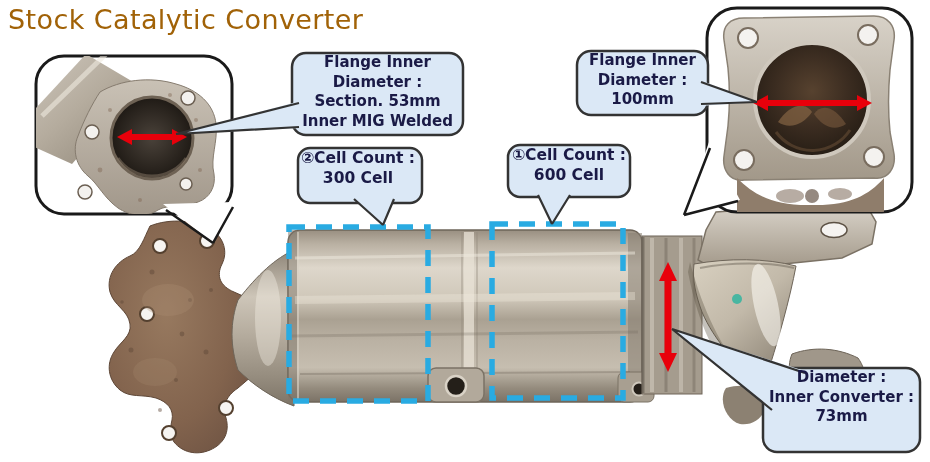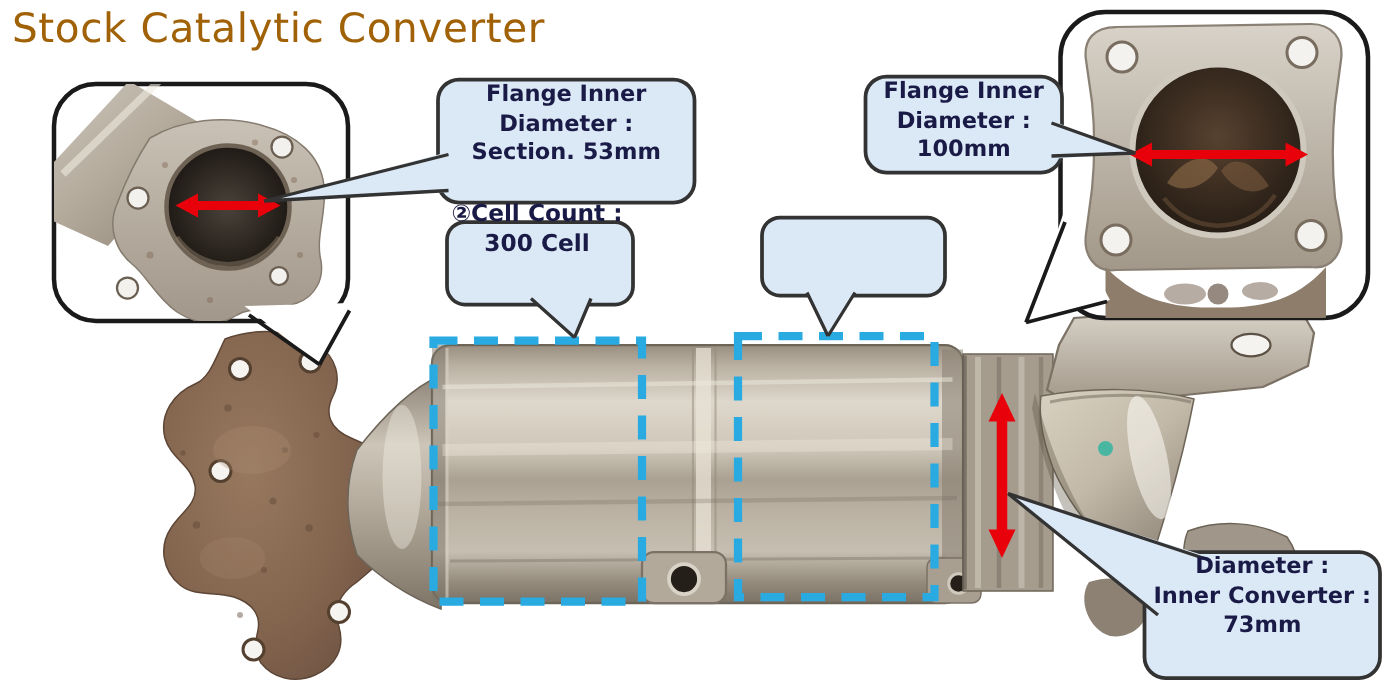--- a/index.html
+++ b/index.html
@@ -5,21 +5,21 @@
   html,body{margin:0;padding:0;background:#ffffff;}
   .stage{position:relative;width:930px;height:462px;background:#ffffff;overflow:hidden;
          font-family:"DejaVu Sans","Liberation Sans",sans-serif;}
   .stage svg{position:absolute;left:0;top:0;}
   .title{position:absolute;left:8px;top:4px;font-size:27px;color:#a16207;letter-spacing:.4px;}
   .callout-text{position:absolute;display:flex;flex-direction:column;justify-content:flex-start;
                 align-items:center;text-align:center;font-weight:bold;color:#1a1a46;}
   .callout-text .cl{white-space:nowrap;line-height:1.3;}
   #c1{left:292px;top:53px;width:171px;height:82px;font-size:15px;}
   #c2{left:577px;top:51px;width:131px;height:64px;font-size:15px;}
-  #c3{left:298px;top:132px;width:120px;height:55px;font-size:15.5px;}
+  #c3{left:298px;top:148px;width:120px;height:55px;font-size:15.5px;}
   #c4{left:508px;top:145px;width:122px;height:52px;font-size:15.5px;}
   #c5{left:763px;top:368px;width:157px;height:84px;font-size:15px;}
 </style>
 </head>
 <body>
 
 <div class="stage">
 
 <svg width="930" height="462" viewBox="0 0 930 462">
   <defs>
@@ -260,33 +260,38 @@
     <path d="M805,373 L672,329 M672,329 L772,410" stroke="#333333" stroke-width="2.2" fill="none"></path>
   </g>
 </svg>
 
 <div class="title">Stock Catalytic Converter</div>
 
 <div class="callout-text" id="c1">
   <div class="cl">Flange Inner</div>
   <div class="cl">Diameter :</div>
   <div class="cl">Section. 53mm</div>
+  <div class="cl">Inner MIG Welded</div>
 </div>
 
 <div class="callout-text" id="c2">
   <div class="cl">Flange Inner</div>
   <div class="cl">Diameter :</div>
   <div class="cl">100mm</div>
 </div>
 
 <div class="callout-text" id="c3">
   <div class="cl">②Cell Count :</div>
   <div class="cl">300 Cell</div>
 </div>
 
+<div class="callout-text" id="c4">
+  <div class="cl">①Cell Count :</div>
+  <div class="cl">600 Cell</div>
+</div>
 
 <div class="callout-text" id="c5">
   <div class="cl">Diameter :</div>
   <div class="cl">Inner Converter :</div>
   <div class="cl">73mm</div>
 </div>
 
 </div>
 
 </body></html>

